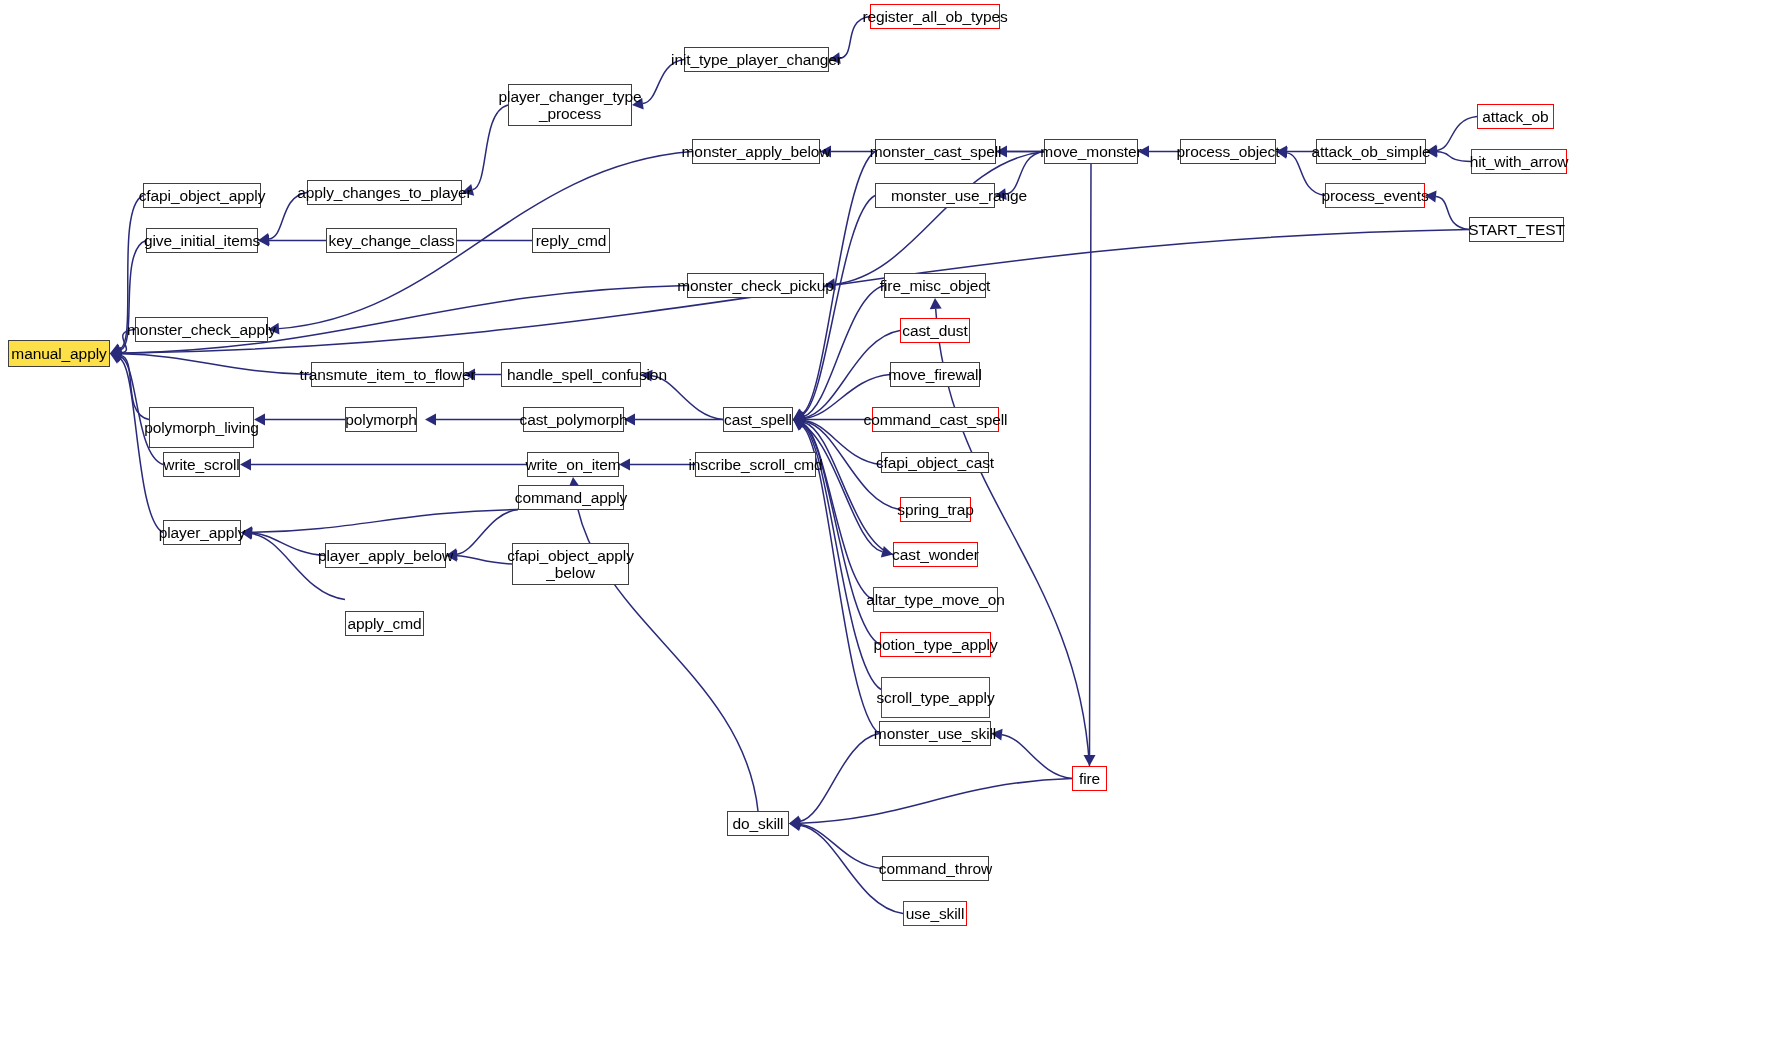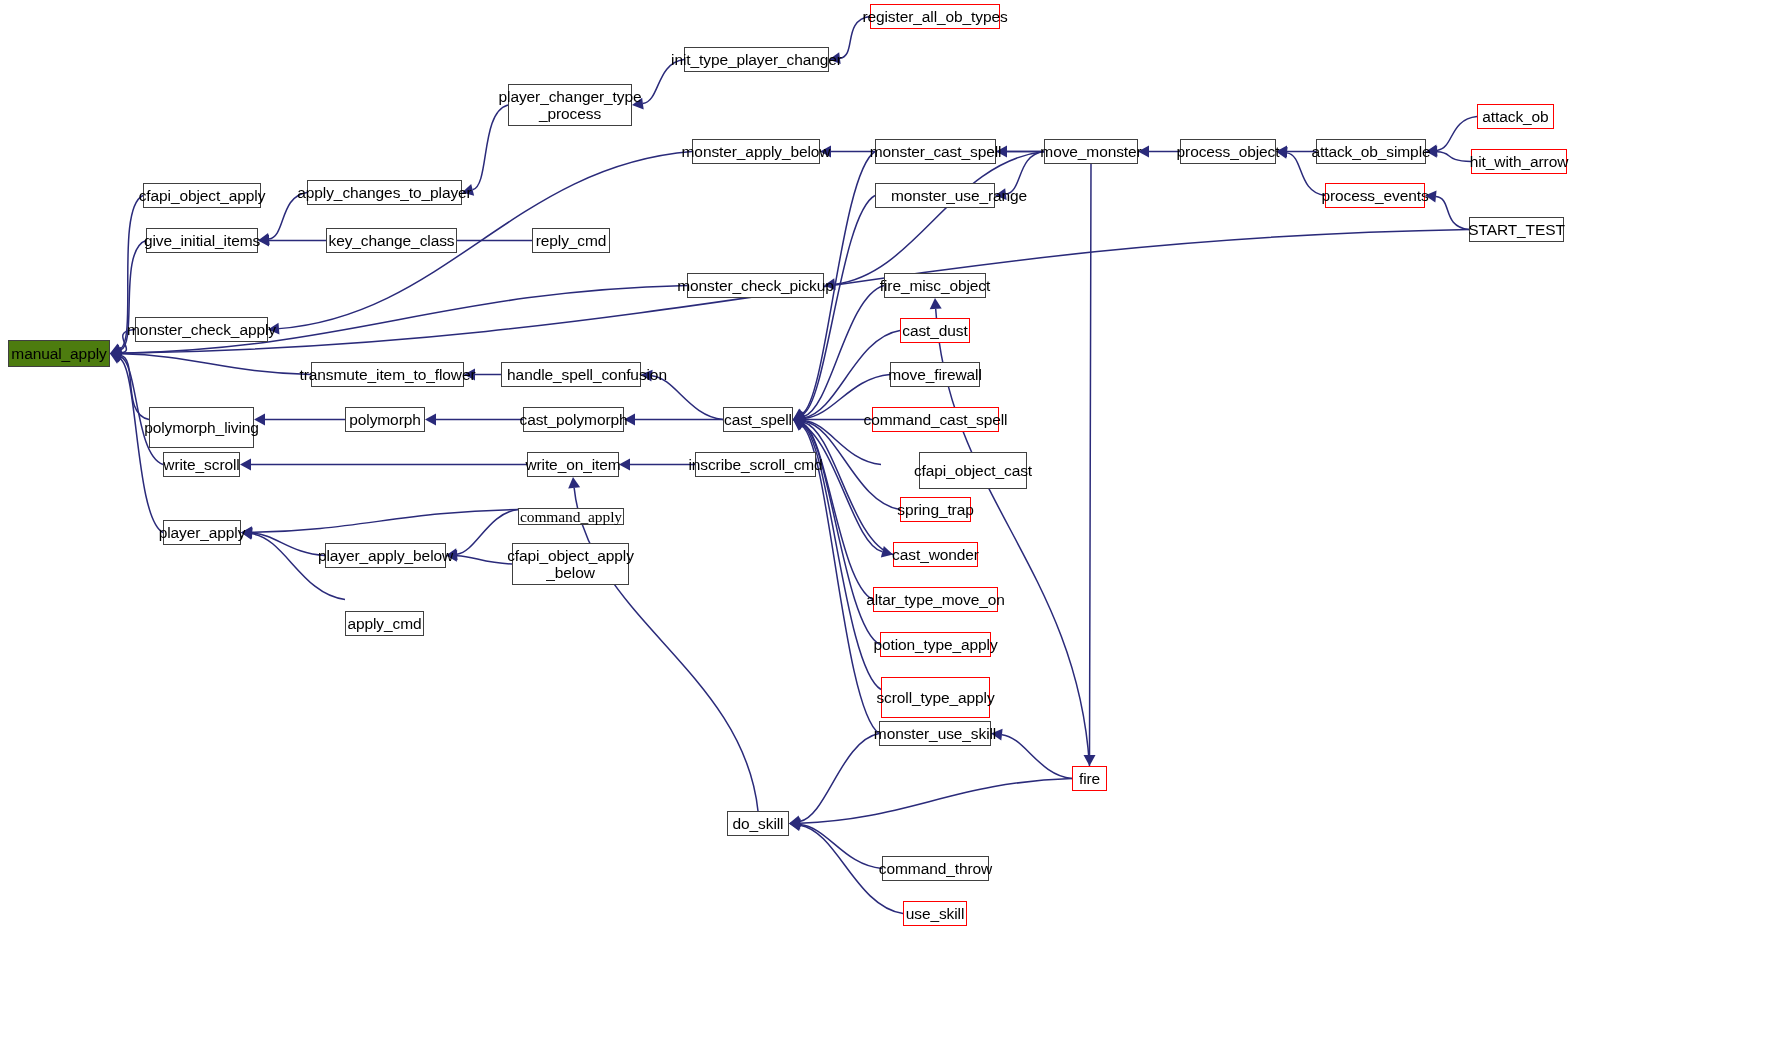--- a/index.html
+++ b/index.html
@@ -22,21 +22,21 @@
     text-align:center;
     font-size:15.5px;
     line-height:1.12;
     color:#000000;
     background:#ffffff;
     border:1.4px solid #404040;
     white-space:pre-line;
     letter-spacing:-0.1px;
   }
   .node.red{border:1.6px solid #ff0000;}
-  .node.focus{background:#4d7c0f;border:1.4px solid #404040;}
+  .node.focus{background:#fde047;border:1.4px solid #404040;}
 </style>
 </head>
 <body>
 
 <div id="canvas">
   <svg id="edges" viewBox="0 0 1771 1051">
       <path d="M 143 195.5 C 115 208.14, 138 340.86, 120.02576970394628 348.9740811050757" fill="none" stroke="#2a2a7a" stroke-width="1.5"></path>
       <polygon points="110,353.5 117.5570866703512,343.50547944837774 122.49445273754137,354.44268276177365" fill="#2a2a7a"></polygon>
       <path d="M 146 240.5 C 118 249.54, 138 344.46, 120.46794880005959 350.1203479588379" fill="none" stroke="#2a2a7a" stroke-width="1.5"></path>
       <polygon points="110,353.5 118.62450223215299,344.41055770425993 122.31139536796618,355.83013821341586" fill="#2a2a7a"></polygon>
@@ -161,45 +161,45 @@
       <div class="node focus" style="left: 8px; top: 340px; width: 102px; height: 27px;">manual_apply</div>
       <div class="node" style="left: 143px; top: 183px; width: 118px; height: 25px;">cfapi_object_apply</div>
       <div class="node" style="left: 146px; top: 228px; width: 112px; height: 25px;">give_initial_items</div>
       <div class="node" style="left: 135px; top: 317px; width: 133px; height: 25px;">monster_check_apply</div>
       <div class="node" style="left: 149px; top: 407px; width: 105px; height: 41px;">polymorph_living</div>
       <div class="node" style="left: 163px; top: 452px; width: 77px; height: 25px;">write_scroll</div>
       <div class="node" style="left: 163px; top: 520px; width: 78px; height: 25px;">player_apply</div>
       <div class="node" style="left: 307px; top: 180px; width: 155px; height: 25px;">apply_changes_to_player</div>
       <div class="node" style="left: 326px; top: 228px; width: 131px; height: 25px;">key_change_class</div>
       <div class="node" style="left: 311px; top: 362px; width: 153px; height: 25px;">transmute_item_to_flower</div>
-      <div class="node" style="left: 345px; top: 407px; width: 80px; height: 25px;">polymorph</div>
+      <div class="node" style="left: 345px; top: 407px; width: 72px; height: 25px;">polymorph</div>
       <div class="node" style="left: 325px; top: 543px; width: 121px; height: 25px;">player_apply_below</div>
       <div class="node" style="left: 345px; top: 587px; width: 79px; height: 25px; margin-top: 24px;">apply_cmd</div>
       <div class="node" style="left: 508px; top: 84px; width: 124px; height: 42px;">player_changer_type
 _process</div>
       <div class="node" style="left: 532px; top: 228px; width: 78px; height: 25px;">reply_cmd</div>
       <div class="node" style="left: 501px; top: 362px; width: 140px; height: 25px; padding-left: 32px;">handle_spell_confusion</div>
       <div class="node" style="left: 523px; top: 407px; width: 101px; height: 25px;">cast_polymorph</div>
       <div class="node" style="left: 527px; top: 452px; width: 92px; height: 25px;">write_on_item</div>
-      <div class="node" style="left: 518px; top: 508px; width: 106px; height: 17px; font-family: Liberation Serif, serif;">command_apply</div>
+      <div class="node" style="left: 518px; top: 485px; width: 106px; height: 25px;">command_apply</div>
       <div class="node" style="left: 512px; top: 543px; width: 117px; height: 42px;">cfapi_object_apply
 _below</div>
       <div class="node" style="left: 684px; top: 47px; width: 145px; height: 25px;">init_type_player_changer</div>
       <div class="node" style="left: 692px; top: 139px; width: 128px; height: 25px;">monster_apply_below</div>
       <div class="node" style="left: 687px; top: 273px; width: 137px; height: 25px;">monster_check_pickup</div>
       <div class="node" style="left: 695px; top: 452px; width: 121px; height: 25px;">inscribe_scroll_cmd</div>
       <div class="node" style="left: 723px; top: 407px; width: 70px; height: 25px;">cast_spell</div>
       <div class="node" style="left: 727px; top: 811px; width: 62px; height: 25px;">do_skill</div>
       <div class="node" style="left: 875px; top: 139px; width: 121px; height: 25px;">monster_cast_spell</div>
       <div class="node" style="left: 875px; top: 183px; width: 120px; height: 25px; padding-left: 48px;">monster_use_range</div>
       <div class="node" style="left: 884px; top: 273px; width: 102px; height: 25px;">fire_misc_object</div>
       <div class="node red" style="left: 900px; top: 318px; width: 70px; height: 25px;">cast_dust</div>
       <div class="node" style="left: 890px; top: 362px; width: 90px; height: 25px;">move_firewall</div>
       <div class="node red" style="left: 872px; top: 407px; width: 127px; height: 25px;">command_cast_spell</div>
-      <div class="node" style="left: 881px; top: 452px; width: 108px; height: 37px; margin-left: 38px;">cfapi_object_cast</div>
+      <div class="node" style="left: 881px; top: 452px; width: 108px; height: 21px;">cfapi_object_cast</div>
       <div class="node red" style="left: 900px; top: 497px; width: 71px; height: 25px;">spring_trap</div>
       <div class="node red" style="left: 893px; top: 542px; width: 85px; height: 25px; text-align: right;">cast_wonder</div>
       <div class="node red" style="left: 873px; top: 587px; width: 125px; height: 25px;">altar_type_move_on</div>
       <div class="node red" style="left: 880px; top: 632px; width: 111px; height: 25px;">potion_type_apply</div>
       <div class="node red" style="left: 881px; top: 677px; width: 109px; height: 41px;">scroll_type_apply</div>
       <div class="node" style="left: 879px; top: 721px; width: 112px; height: 25px;">monster_use_skill</div>
       <div class="node" style="left: 882px; top: 856px; width: 107px; height: 25px;">command_throw</div>
       <div class="node red" style="left: 903px; top: 901px; width: 64px; height: 25px;">use_skill</div>
       <div class="node" style="left: 1044px; top: 139px; width: 94px; height: 25px;">move_monster</div>
       <div class="node red" style="left: 1072px; top: 766px; width: 35px; height: 25px;">fire</div>

